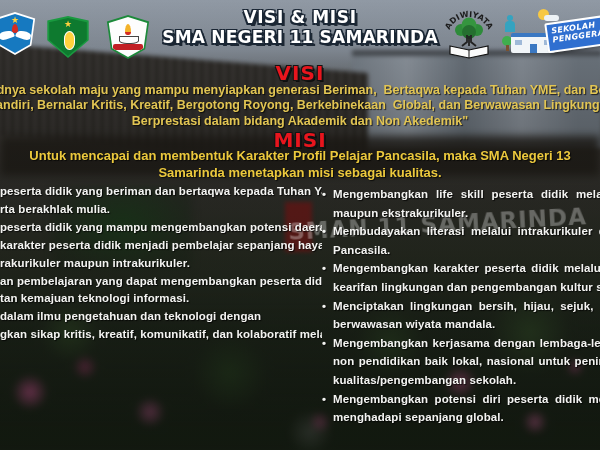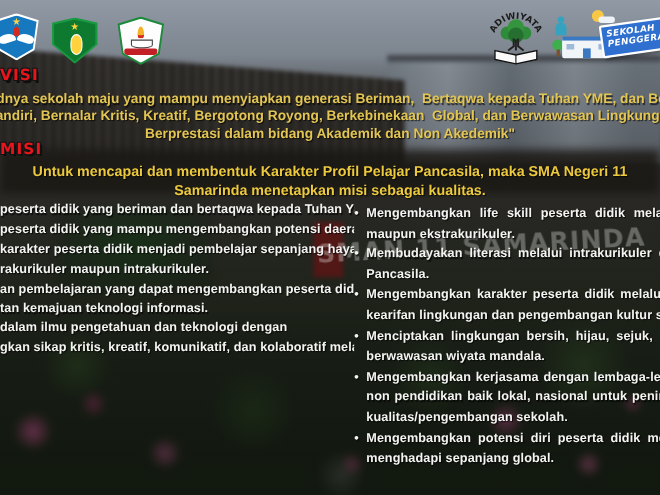--- a/index.html
+++ b/index.html
@@ -78,22 +78,22 @@
   .sp-cloud{position:absolute;left:42px;top:9px;width:15px;height:6px;border-radius:5px;background:#edf2f6;}
   .sp-person-head{position:absolute;left:5px;top:9px;width:6px;height:6px;border-radius:50%;background:#35a3c0;}
   .sp-person-body{position:absolute;left:3px;top:15px;width:10px;height:11px;border-radius:4px 4px 0 0;background:#35a3c0;}
   .sp-school{position:absolute;left:9px;top:27px;width:44px;height:16px;background:#f1f5f8;
     border-top:4px solid #3b78c2;border-radius:2px;}
   .sp-door{position:absolute;left:50%;bottom:0;width:7px;height:9px;margin-left:-3.5px;background:#3b78c2;}
   .sp-win{position:absolute;top:3px;width:7px;height:5px;background:#9fb9d8;}
   .sp-tree{position:absolute;left:0;top:30px;width:10px;height:10px;border-radius:50%;background:#3fae4e;}
   .sp-trunk{position:absolute;left:4px;top:39px;width:3px;height:6px;background:#7a5230;}
   
-  .sec-head{position:absolute;left:0;right:0;
-    font-family:"DejaVu Sans",sans-serif;font-weight:900;font-size:14px;color:#e8151d;
+  .sec-head{position:absolute;left:0;right:0;text-align:center;
+    font-family:"DejaVu Sans",sans-serif;font-weight:900;font-size:20px;color:#e8151d;
     letter-spacing:1px;
     text-shadow:-1px -1px 0 #141414,1px -1px 0 #141414,-1px 1px 0 #141414,1px 1px 0 #141414,2px 2px 0 #0e0e0e;}
   #visi-head{top:61px;} #misi-head{top:128px;}
   .center-block{position:absolute;left:50%;transform:translateX(-50%);text-align:center;}
   #visi-text{top:83px;color:#e2c553;font-weight:700;font-size:12.5px;line-height:15.4px;}
   #visi-text div{white-space:pre;text-shadow:1px 1px 1px rgba(0,0,0,.7);}
   #misi-intro{top:148px;color:#ecc93d;font-weight:700;font-size:13px;line-height:16.5px;}
   #misi-intro div{white-space:pre;text-shadow:1px 1px 1px rgba(0,0,0,.7);}
   
   .left-col{position:absolute;left:0;top:183px;width:322px;height:218px;overflow:hidden;}
@@ -141,20 +141,24 @@
   <div class="logo" style="left:106px;top:15px;width:44px;height:44px;">
     <div class="shield clip1" style="background:#1c8a3a;">
       <div class="inner clip1" style="background:#fdfdfd;">
         <div class="sm-flame"></div>
         <div class="sm-book"></div>
         <div class="sm-ribbon"></div>
       </div>
     </div>
   </div>
 
+  <div class="title">
+    <div class="t1">VISI &amp; MISI</div>
+    <div class="t2">SMA NEGERI 11 SAMARINDA</div>
+  </div>
 
   <div class="logo" style="left:441px;top:5px;width:56px;height:54px;">
     <svg width="56" height="54" viewBox="0 0 56 54">
       <defs>
           <path id="arc" d="M 7 33 A 21 21 0 0 1 49 33" fill="none"></path>
         </defs>
       <text font-family="DejaVu Sans, sans-serif" font-size="8" font-weight="bold" fill="#1c1c1c">
         <textPath href="#arc" startOffset="50%" text-anchor="middle">ADIWIYATA</textPath>
       </text>
       <circle cx="20" cy="25" r="6" fill="#2e8b3a"></circle>
@@ -187,26 +191,27 @@
 
   <div class="sec-head" id="visi-head">VISI</div>
   <div class="center-block" id="visi-text">
     <div>wujudnya sekolah maju yang mampu menyiapkan generasi Beriman,  Bertaqwa kepada Tuhan YME, dan Berakh</div>
     <div>ia, Mandiri, Bernalar Kritis, Kreatif, Bergotong Royong, Berkebinekaan  Global, dan Berwawasan Lingkungan se</div>
     <div>Berprestasi dalam bidang Akademik dan Non Akedemik"</div>
   </div>
 
   <div class="sec-head" id="misi-head">MISI</div>
   <div class="center-block" id="misi-intro">
-    <div>Untuk mencapai dan membentuk Karakter Profil Pelajar Pancasila, maka SMA Negeri 11</div>
+    <div>Untuk mencapai dan membentuk Karakter Profil Pelajar Pancasila, maka SMA Negeri 13</div>
     <div>Samarinda menetapkan misi sebagai kualitas.</div>
   </div>
 
   <div class="left-col">
     <div class="ln">peserta didik yang beriman dan bertaqwa kepada Tuhan Yang</div>
+    <div class="ln">rta berakhlak mulia.</div>
     <div class="ln">peserta didik yang mampu mengembangkan potensi daerah.</div>
     <div class="ln">karakter peserta didik menjadi pembelajar sepanjang hayat</div>
     <div class="ln">rakurikuler maupun intrakurikuler.</div>
     <div class="ln">an pembelajaran yang dapat mengembangkan peserta didik</div>
     <div class="ln">tan kemajuan teknologi informasi.</div>
     <div class="ln">dalam ilmu pengetahuan dan teknologi dengan</div>
     <div class="ln">gkan sikap kritis, kreatif, komunikatif, dan kolaboratif melalui</div>
   </div>
 
   <div class="right-col">

